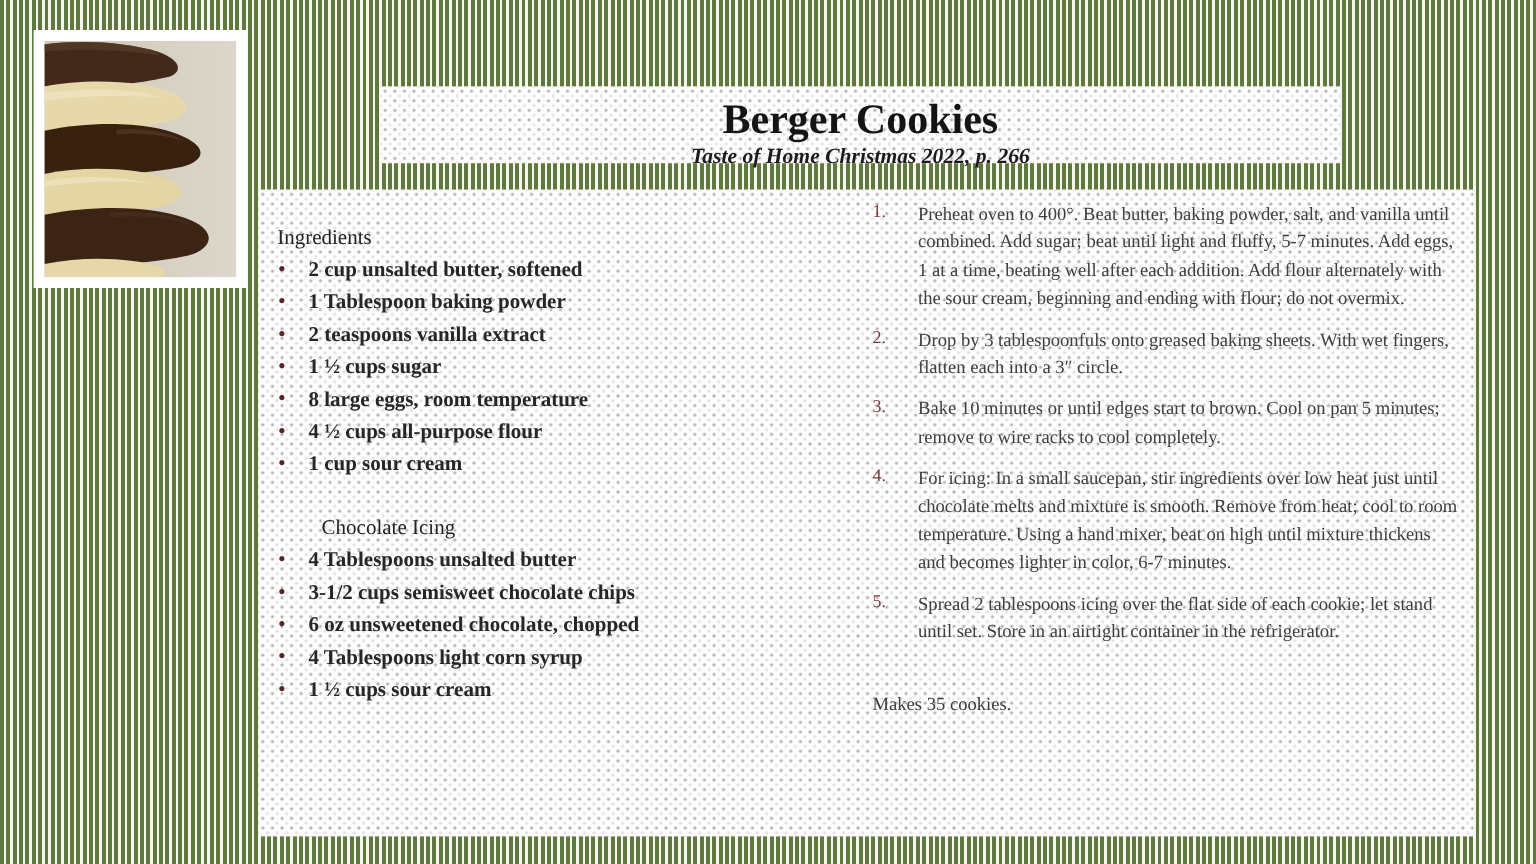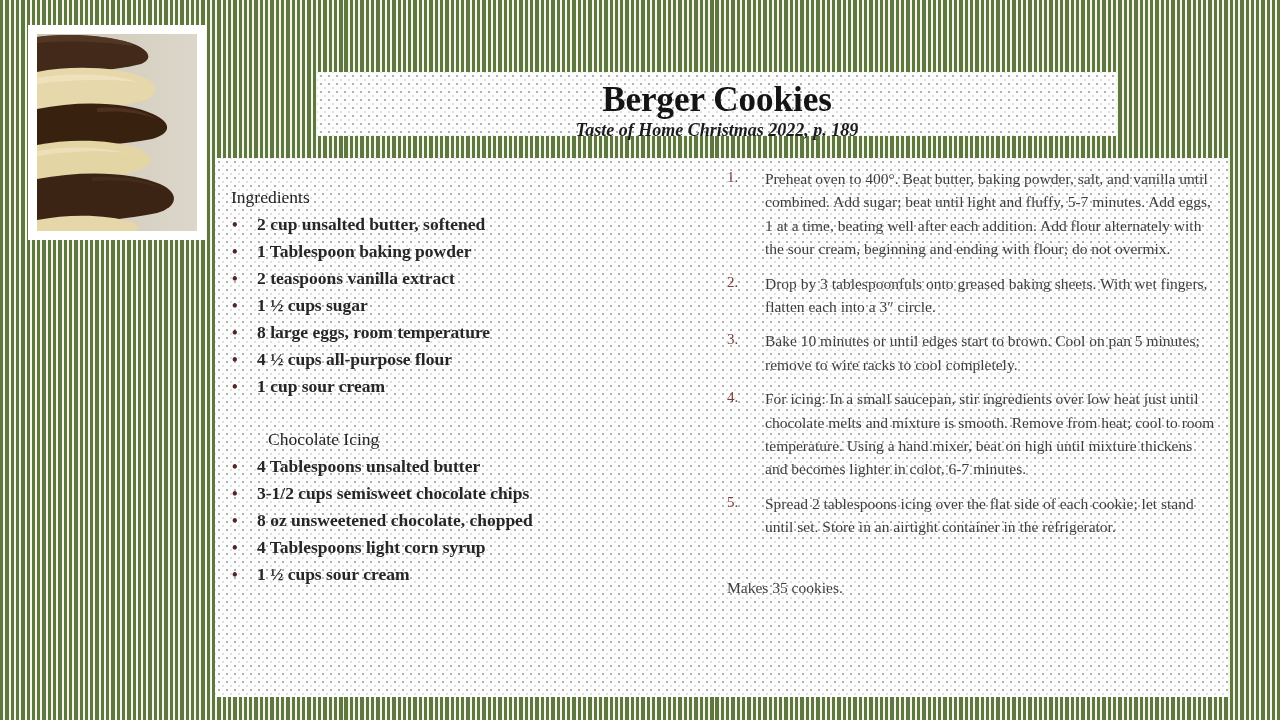--- a/index.html
+++ b/index.html
@@ -114,41 +114,41 @@
 
     <path d="M0 145 C45 136 96 138 123 150 C143 159 141 173 120 179 C80 188 25 188 0 186 Z" fill="#3b2413"></path>
     <path d="M55 143 C95 141 118 148 128 157 C118 149 88 145 55 147 Z" fill="#55382585" opacity="0.8"></path>
 
     <path d="M0 186 C35 179 72 181 95 188 C104 191 102 197 94 197 L0 197 Z" fill="#e6d7aa"></path>
   </svg>
 </div>
 
 <div class="title-box dotted">
   <h1>Berger Cookies</h1>
-  <h2>Taste of Home Christmas 2022, p. 189</h2>
+  <h2>Taste of Home Christmas 2022, p. 266</h2>
 </div>
 
 <div class="main-panel dotted">
 
   <div class="ingredients">
     <div class="ing-heading">Ingredients</div>
     <ul class="ing-list">
       <li>2 cup unsalted butter, softened</li>
       <li>1 Tablespoon baking powder</li>
       <li>2 teaspoons vanilla extract</li>
       <li>1 ½ cups sugar</li>
       <li>8 large eggs, room temperature</li>
       <li>4 ½ cups all-purpose flour</li>
       <li>1 cup sour cream</li>
     </ul>
     <div class="ing-heading icing">Chocolate Icing</div>
     <ul class="ing-list">
       <li>4 Tablespoons unsalted butter</li>
       <li>3-1/2 cups semisweet chocolate chips</li>
-      <li>8 oz unsweetened chocolate, chopped</li>
+      <li>6 oz unsweetened chocolate, chopped</li>
       <li>4 Tablespoons light corn syrup</li>
       <li>1 ½ cups sour cream</li>
     </ul>
   </div>
 
   <div class="directions">
     <div class="step">
       <span class="step-num">1.</span>
       <div class="step-text">Preheat oven to 400°. Beat butter, baking powder, salt, and vanilla until combined. Add sugar; beat until light and fluffy, 5-7 minutes. Add eggs, 1 at a time, beating well after each addition. Add flour alternately with the sour cream, beginning and ending with flour; do not overmix.</div>
     </div>

